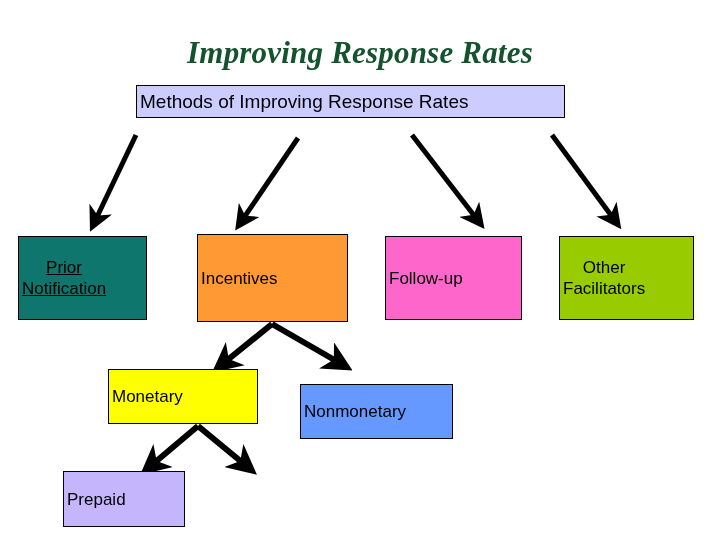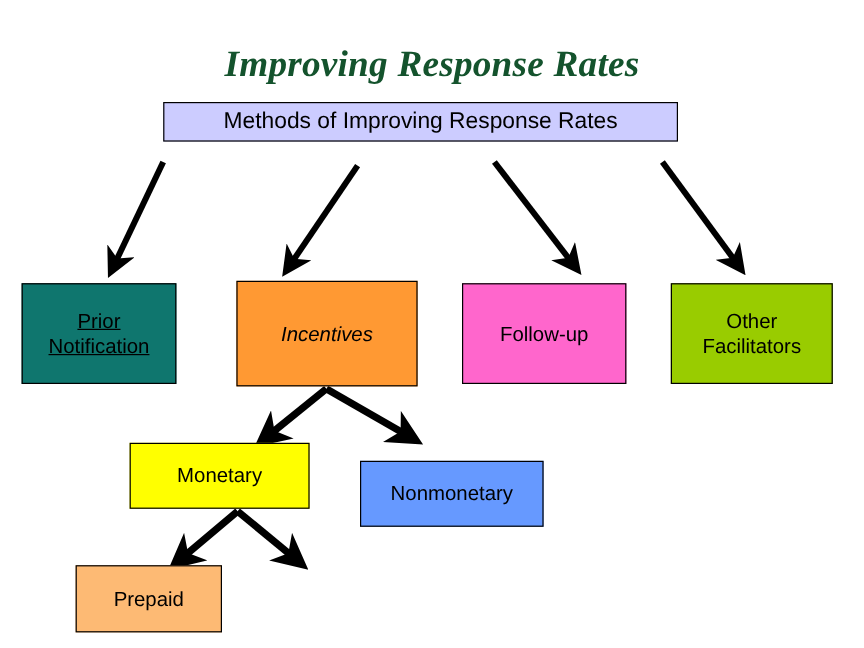--- a/index.html
+++ b/index.html
@@ -37,44 +37,43 @@
     color: #14532d;
     letter-spacing: 0.2px;
     white-space: nowrap;
   }
   .node {
     position: absolute;
     box-sizing: border-box;
     border: 1px solid #000000;
     display: flex;
     align-items: center;
-    justify-content: center;
     text-align: center;
     color: #000000;
     font-family: "Liberation Sans", sans-serif;
     font-size: 17px;
     line-height: 21px;
     padding: 0 3px;
   }
   .node.header-node {
     font-size: 19px;
     line-height: 23px;
   }
   .node-label {
     display: block;
     white-space: pre-line;
   }
   #n-header   { left:136px; top:85px;  width:429px; height:33px;  background:#CCCCFF; }
   #n-prior    { left:18px;  top:236px; width:129px; height:84px;  background:#0f766e;text-decoration:underline; }
-  #n-incent   { left:197px; top:234px; width:151px; height:88px;  background:#FF9933;font-style:italic; }
+  #n-incent   { left:197px; top:234px; width:151px; height:88px;  background:#FF9933; }
   #n-follow   { left:385px; top:236px; width:137px; height:84px;  background:#FF66CC; }
   #n-other    { left:559px; top:236px; width:135px; height:84px;  background:#99CC00; }
   #n-monet    { left:108px; top:369px; width:150px; height:55px;  background:#FFFF00; }
   #n-nonmonet { left:300px; top:384px; width:153px; height:55px;  background:#6699FF; }
-  #n-prepaid  { left:63px;  top:471px; width:122px; height:56px;  background:#fdba74; }
+  #n-prepaid  { left:63px;  top:471px; width:122px; height:56px;  background:#c4b5fd; }
   #n-promised { left:212px; top:471px; width:120px; height:56px;  background:#FFC20E; }
 </style>
 </head>
 <body>
 
 <div id="slide">
 
   <div class="title">Improving Response Rates</div>
 
   <svg id="arrow-layer" viewBox="0 0 720 540" width="720" height="540">

